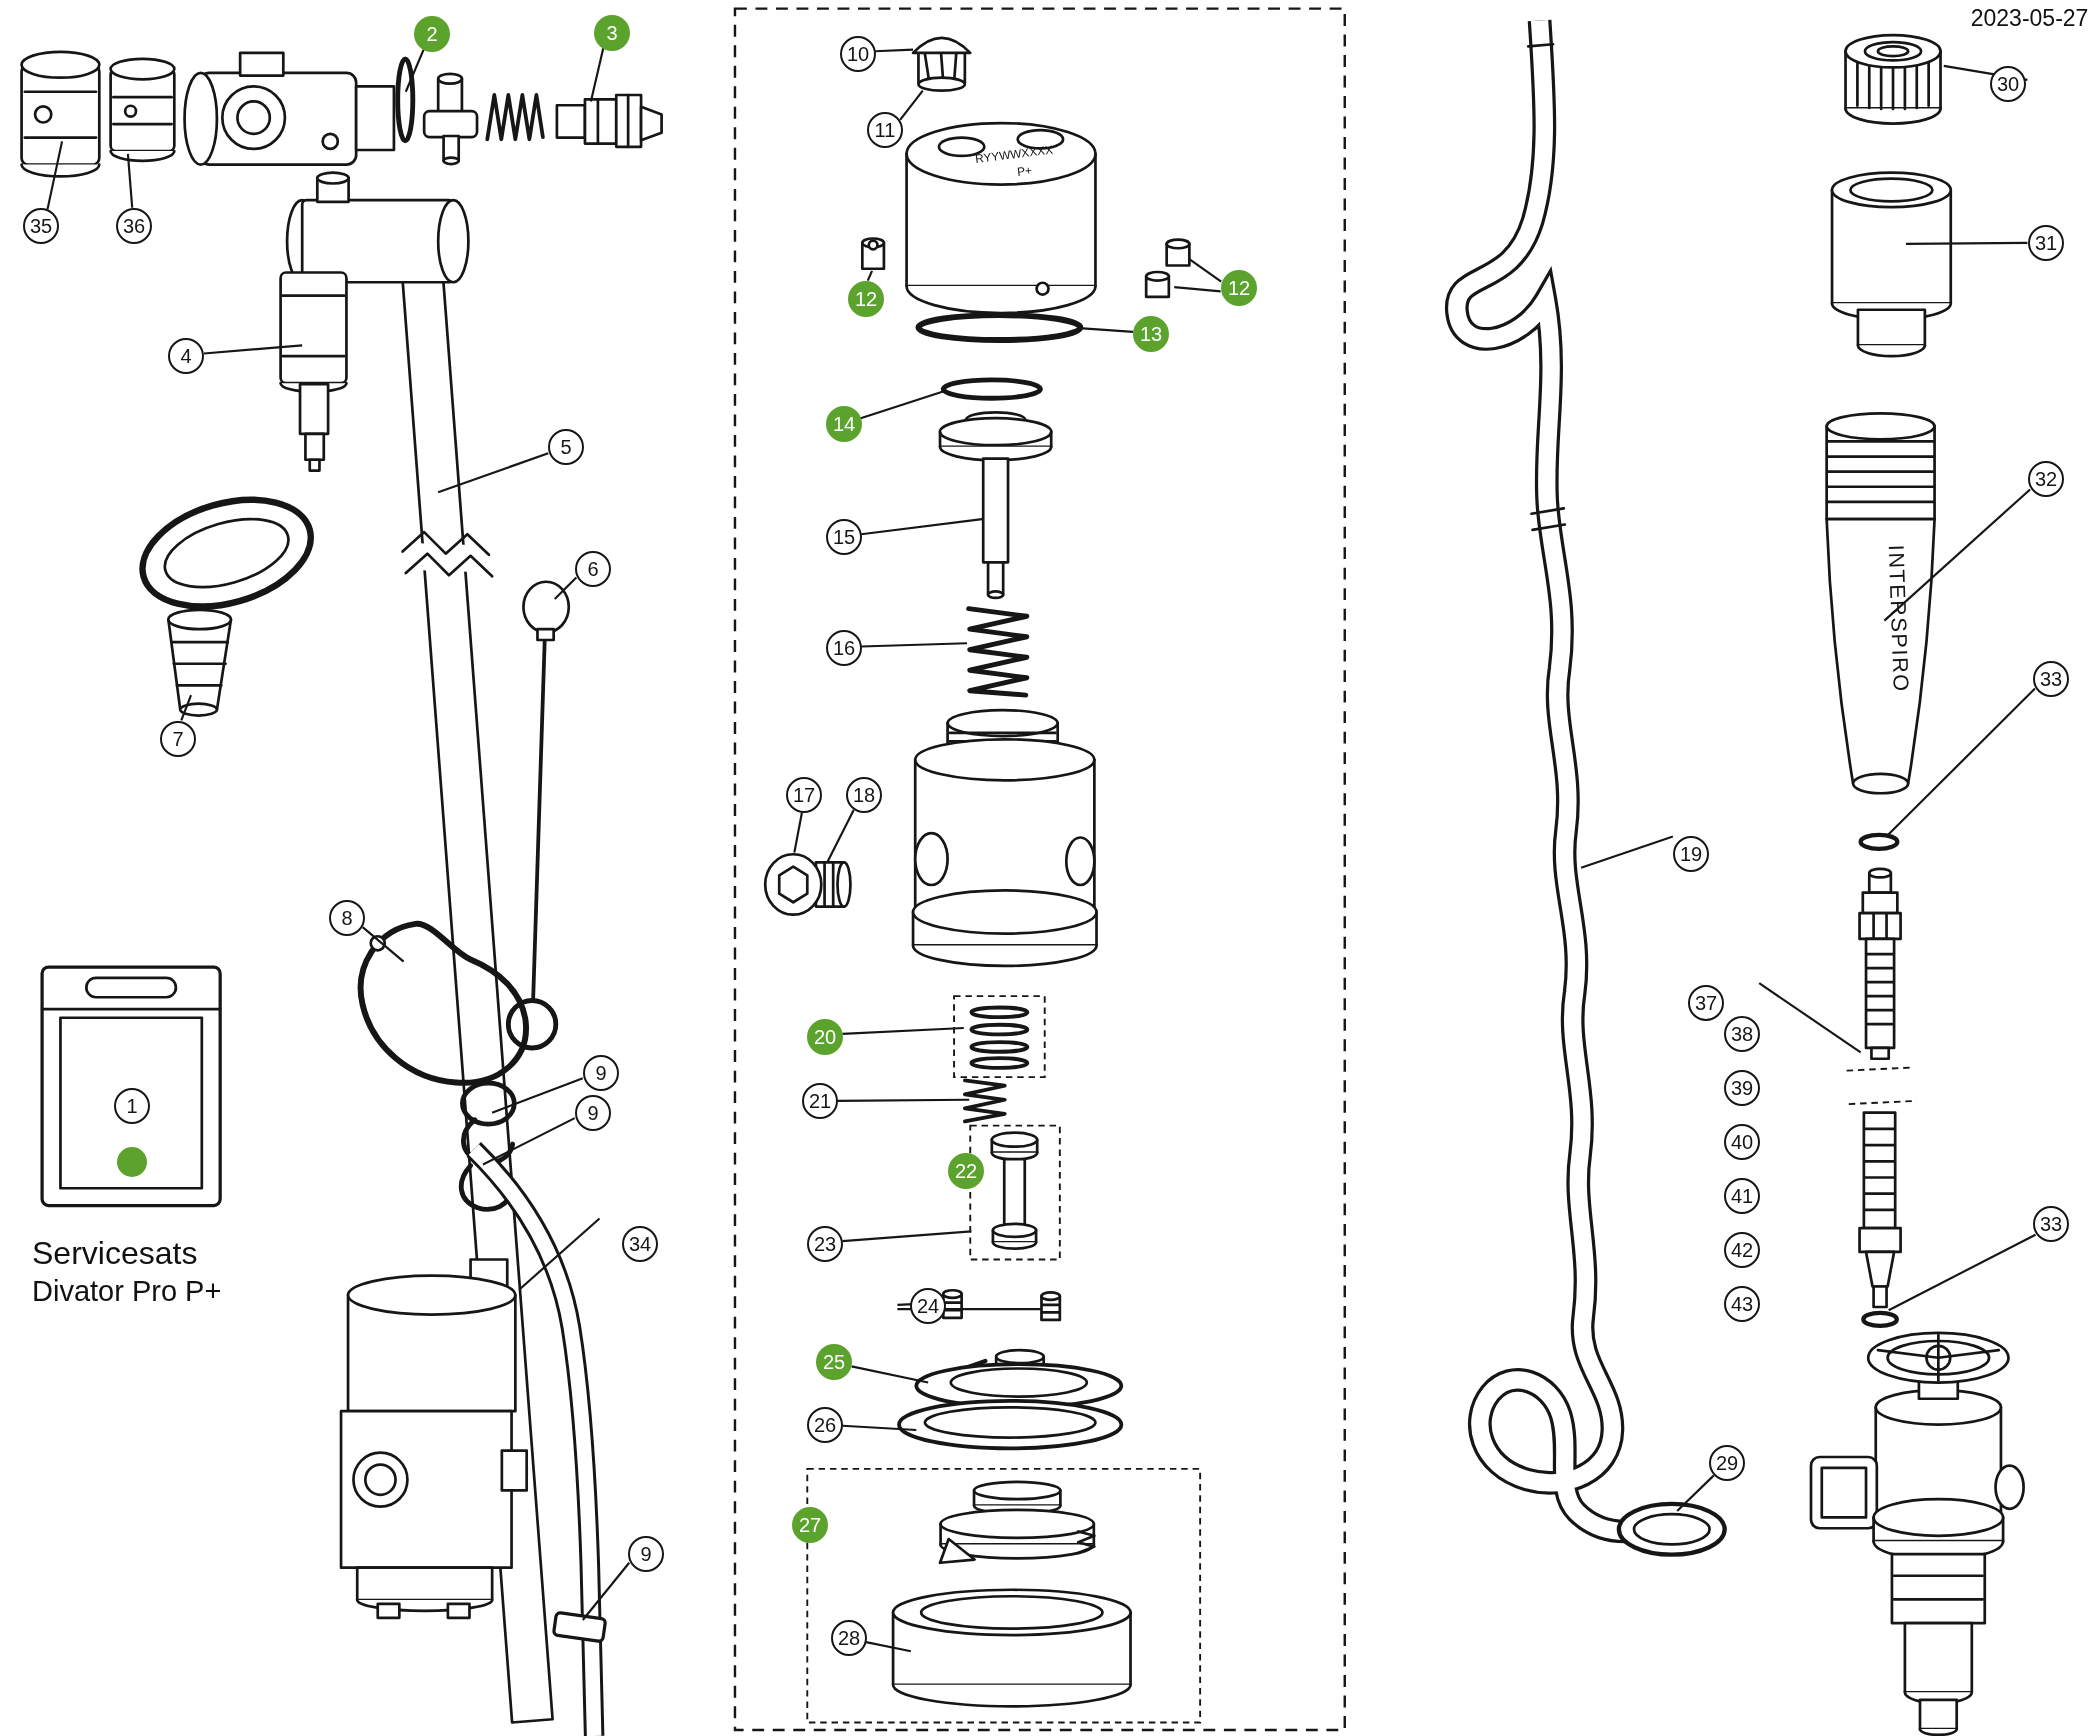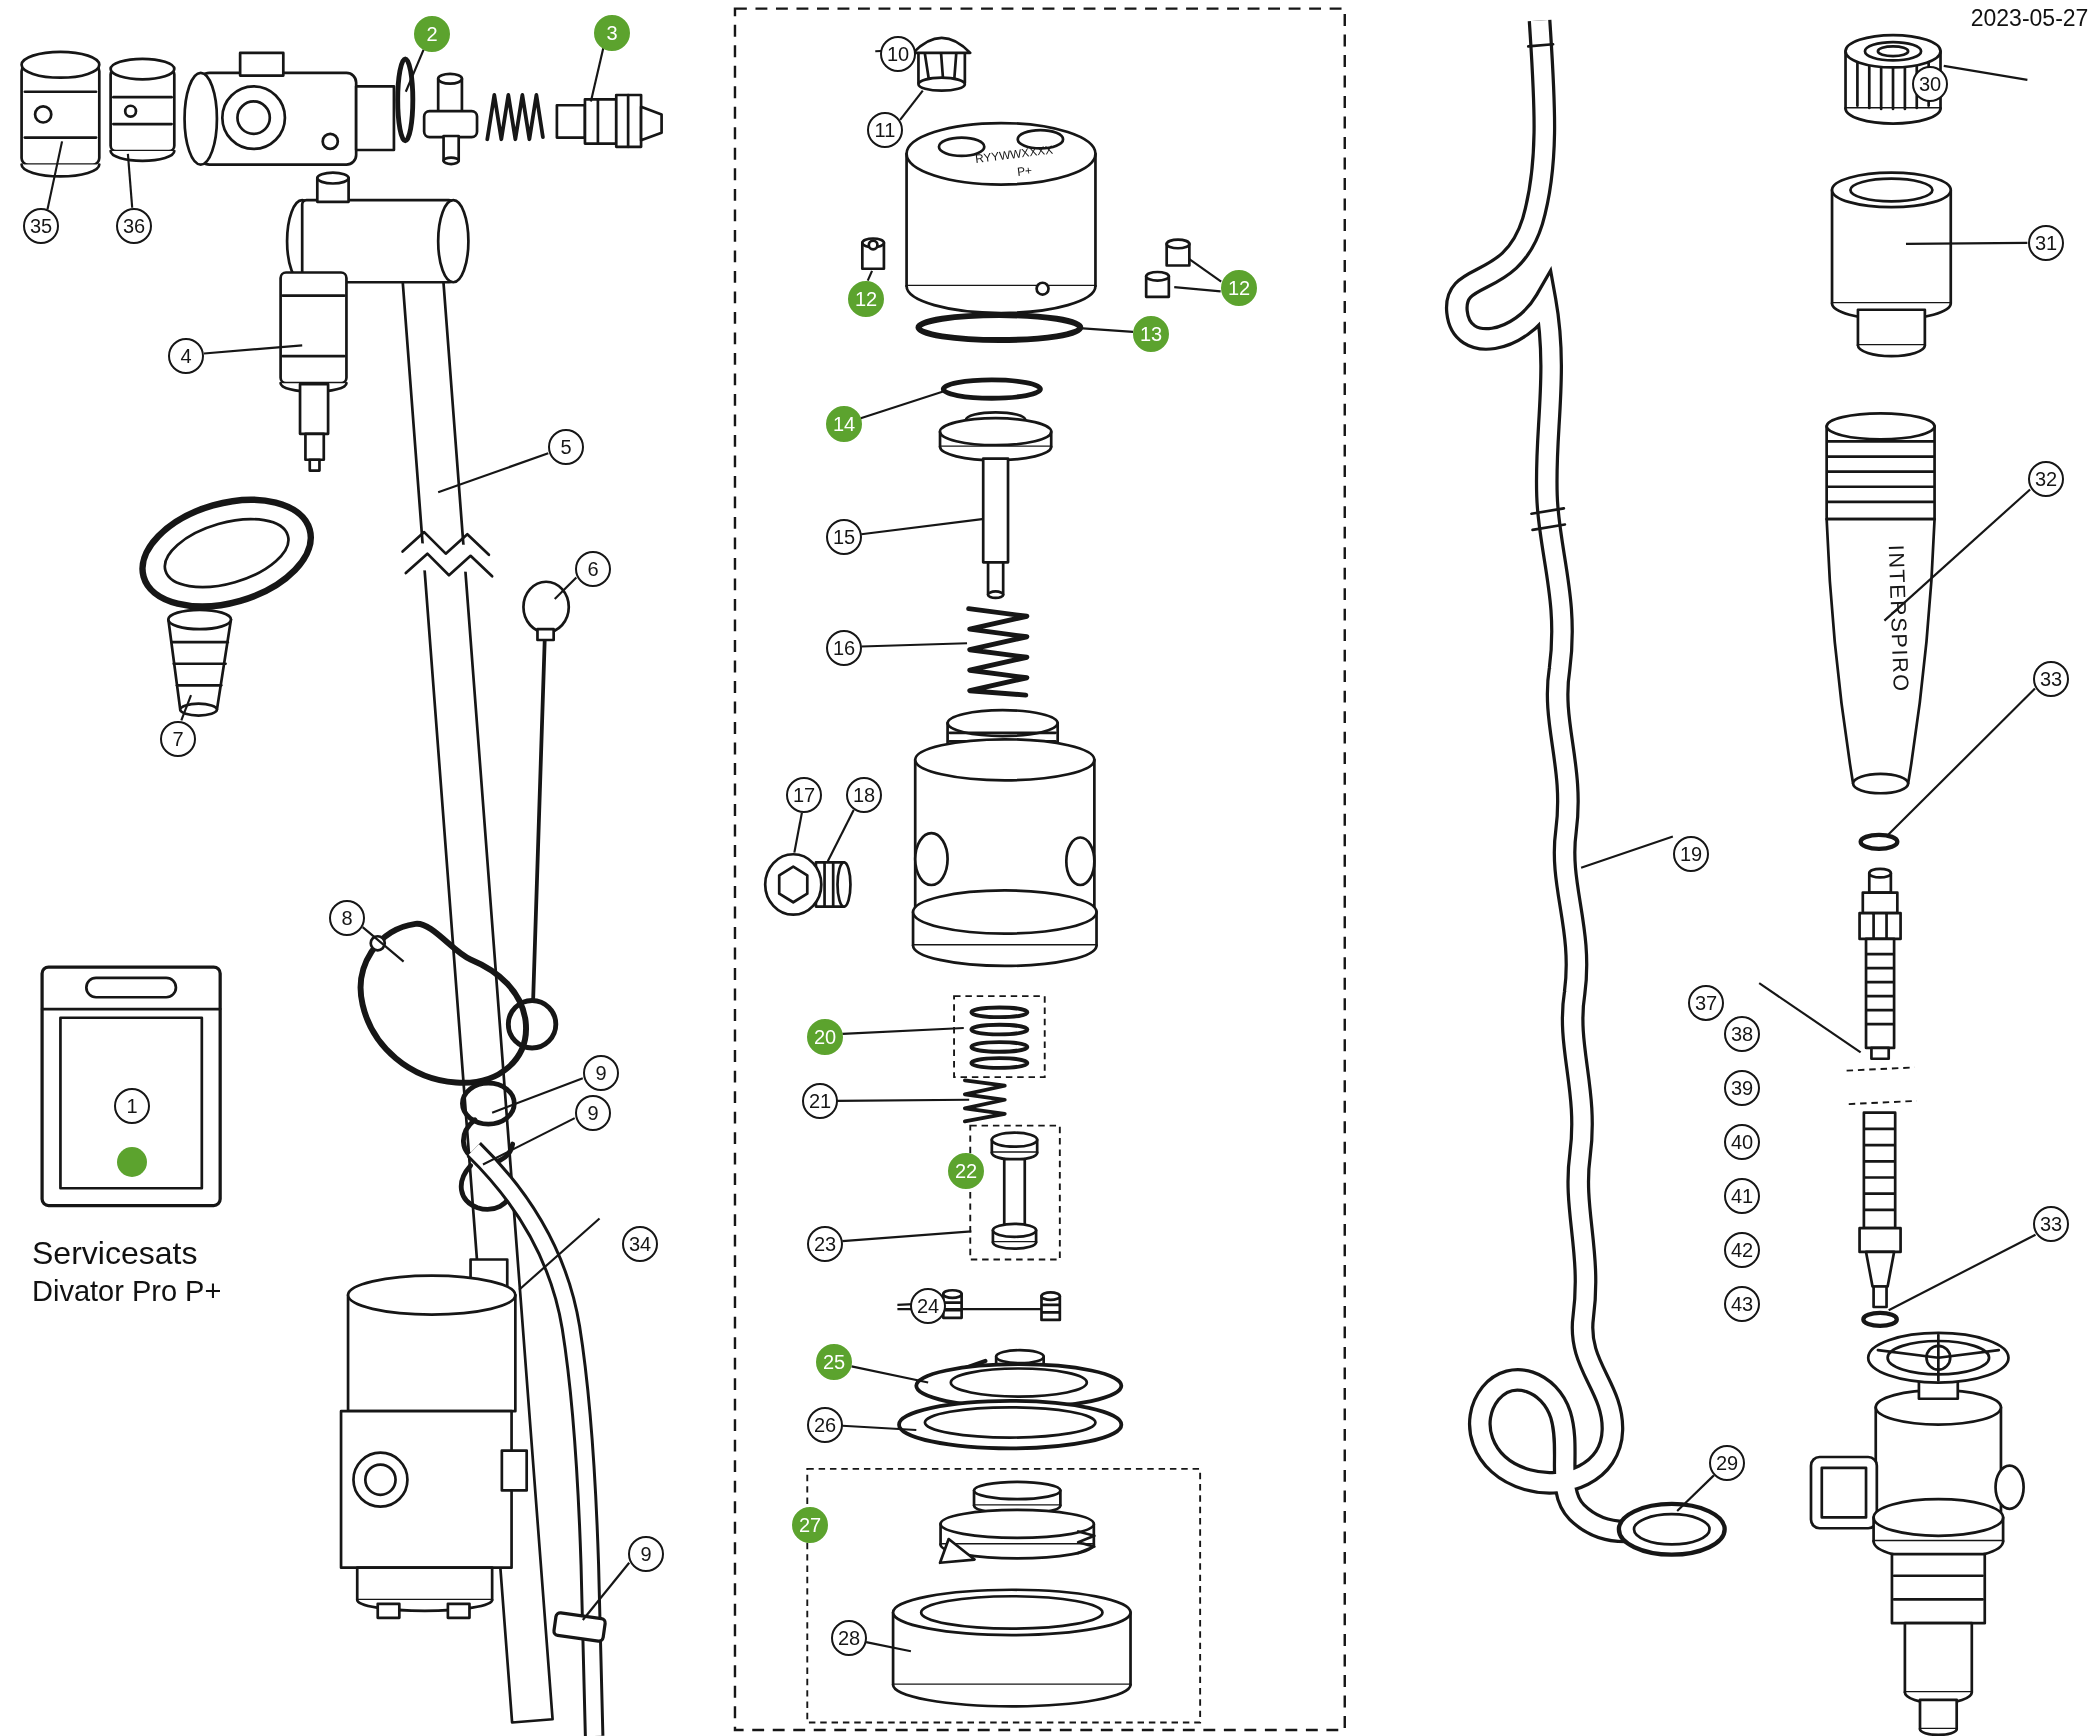--- a/index.html
+++ b/index.html
@@ -470,42 +470,42 @@
       <div class="callout" style="left: 168px; top: 338px;">4</div>
       <div class="callout" style="left: 548px; top: 429px;">5</div>
       <div class="callout" style="left: 575px; top: 551px;">6</div>
       <div class="callout" style="left: 160px; top: 721px;">7</div>
       <div class="callout" style="left: 329px; top: 900px;">8</div>
       <div class="callout" style="left: 583px; top: 1055px;">9</div>
       <div class="callout" style="left: 575px; top: 1095px;">9</div>
       <div class="callout" style="left: 622px; top: 1194px; margin-top: 32px;">34</div>
       <div class="callout" style="left: 628px; top: 1536px;">9</div>
       <div class="callout" style="left: 114px; top: 1088px;">1</div>
-      <div class="callout" style="left: 840px; top: 36px; margin-left: 40px;">10</div>
+      <div class="callout" style="left: 840px; top: 36px;">10</div>
       <div class="callout" style="left: 867px; top: 112px;">11</div>
       <div class="callout green" style="left: 848px; top: 281px;">12</div>
       <div class="callout green" style="left: 1221px; top: 270px;">12</div>
       <div class="callout green" style="left: 1133px; top: 316px;">13</div>
       <div class="callout green" style="left: 826px; top: 406px;">14</div>
       <div class="callout" style="left: 826px; top: 519px;">15</div>
       <div class="callout" style="left: 826px; top: 630px;">16</div>
       <div class="callout" style="left: 786px; top: 777px;">17</div>
       <div class="callout" style="left: 846px; top: 777px;">18</div>
       <div class="callout green" style="left: 807px; top: 1019px;">20</div>
       <div class="callout" style="left: 802px; top: 1083px;">21</div>
       <div class="callout green" style="left: 948px; top: 1153px;">22</div>
       <div class="callout" style="left: 807px; top: 1226px;">23</div>
       <div class="callout" style="left: 862px; top: 1288px; margin-left: 48px;">24</div>
       <div class="callout green" style="left: 816px; top: 1344px;">25</div>
       <div class="callout" style="left: 807px; top: 1407px;">26</div>
       <div class="callout green" style="left: 792px; top: 1507px;">27</div>
       <div class="callout" style="left: 831px; top: 1620px;">28</div>
       <div class="callout" style="left: 1673px; top: 813px; margin-top: 23px;">19</div>
       <div class="callout" style="left: 1709px; top: 1445px;">29</div>
-      <div class="callout" style="left: 1912px; top: 66px;">30</div>
+      <div class="callout" style="left: 1990px; top: 66px;">30</div>
       <div class="callout" style="left: 2028px; top: 225px;">31</div>
       <div class="callout" style="left: 2028px; top: 461px;">32</div>
       <div class="callout" style="left: 2033px; top: 661px;">33</div>
       <div class="callout" style="left: 1688px; top: 961px; margin-top: 24px;">37</div>
       <div class="callout" style="left: 1724px; top: 1016px;">38</div>
       <div class="callout" style="left: 1724px; top: 1070px;">39</div>
       <div class="callout" style="left: 1724px; top: 1124px;">40</div>
       <div class="callout" style="left: 1724px; top: 1178px;">41</div>
       <div class="callout" style="left: 1724px; top: 1232px;">42</div>
       <div class="callout" style="left: 1724px; top: 1286px;">43</div>

